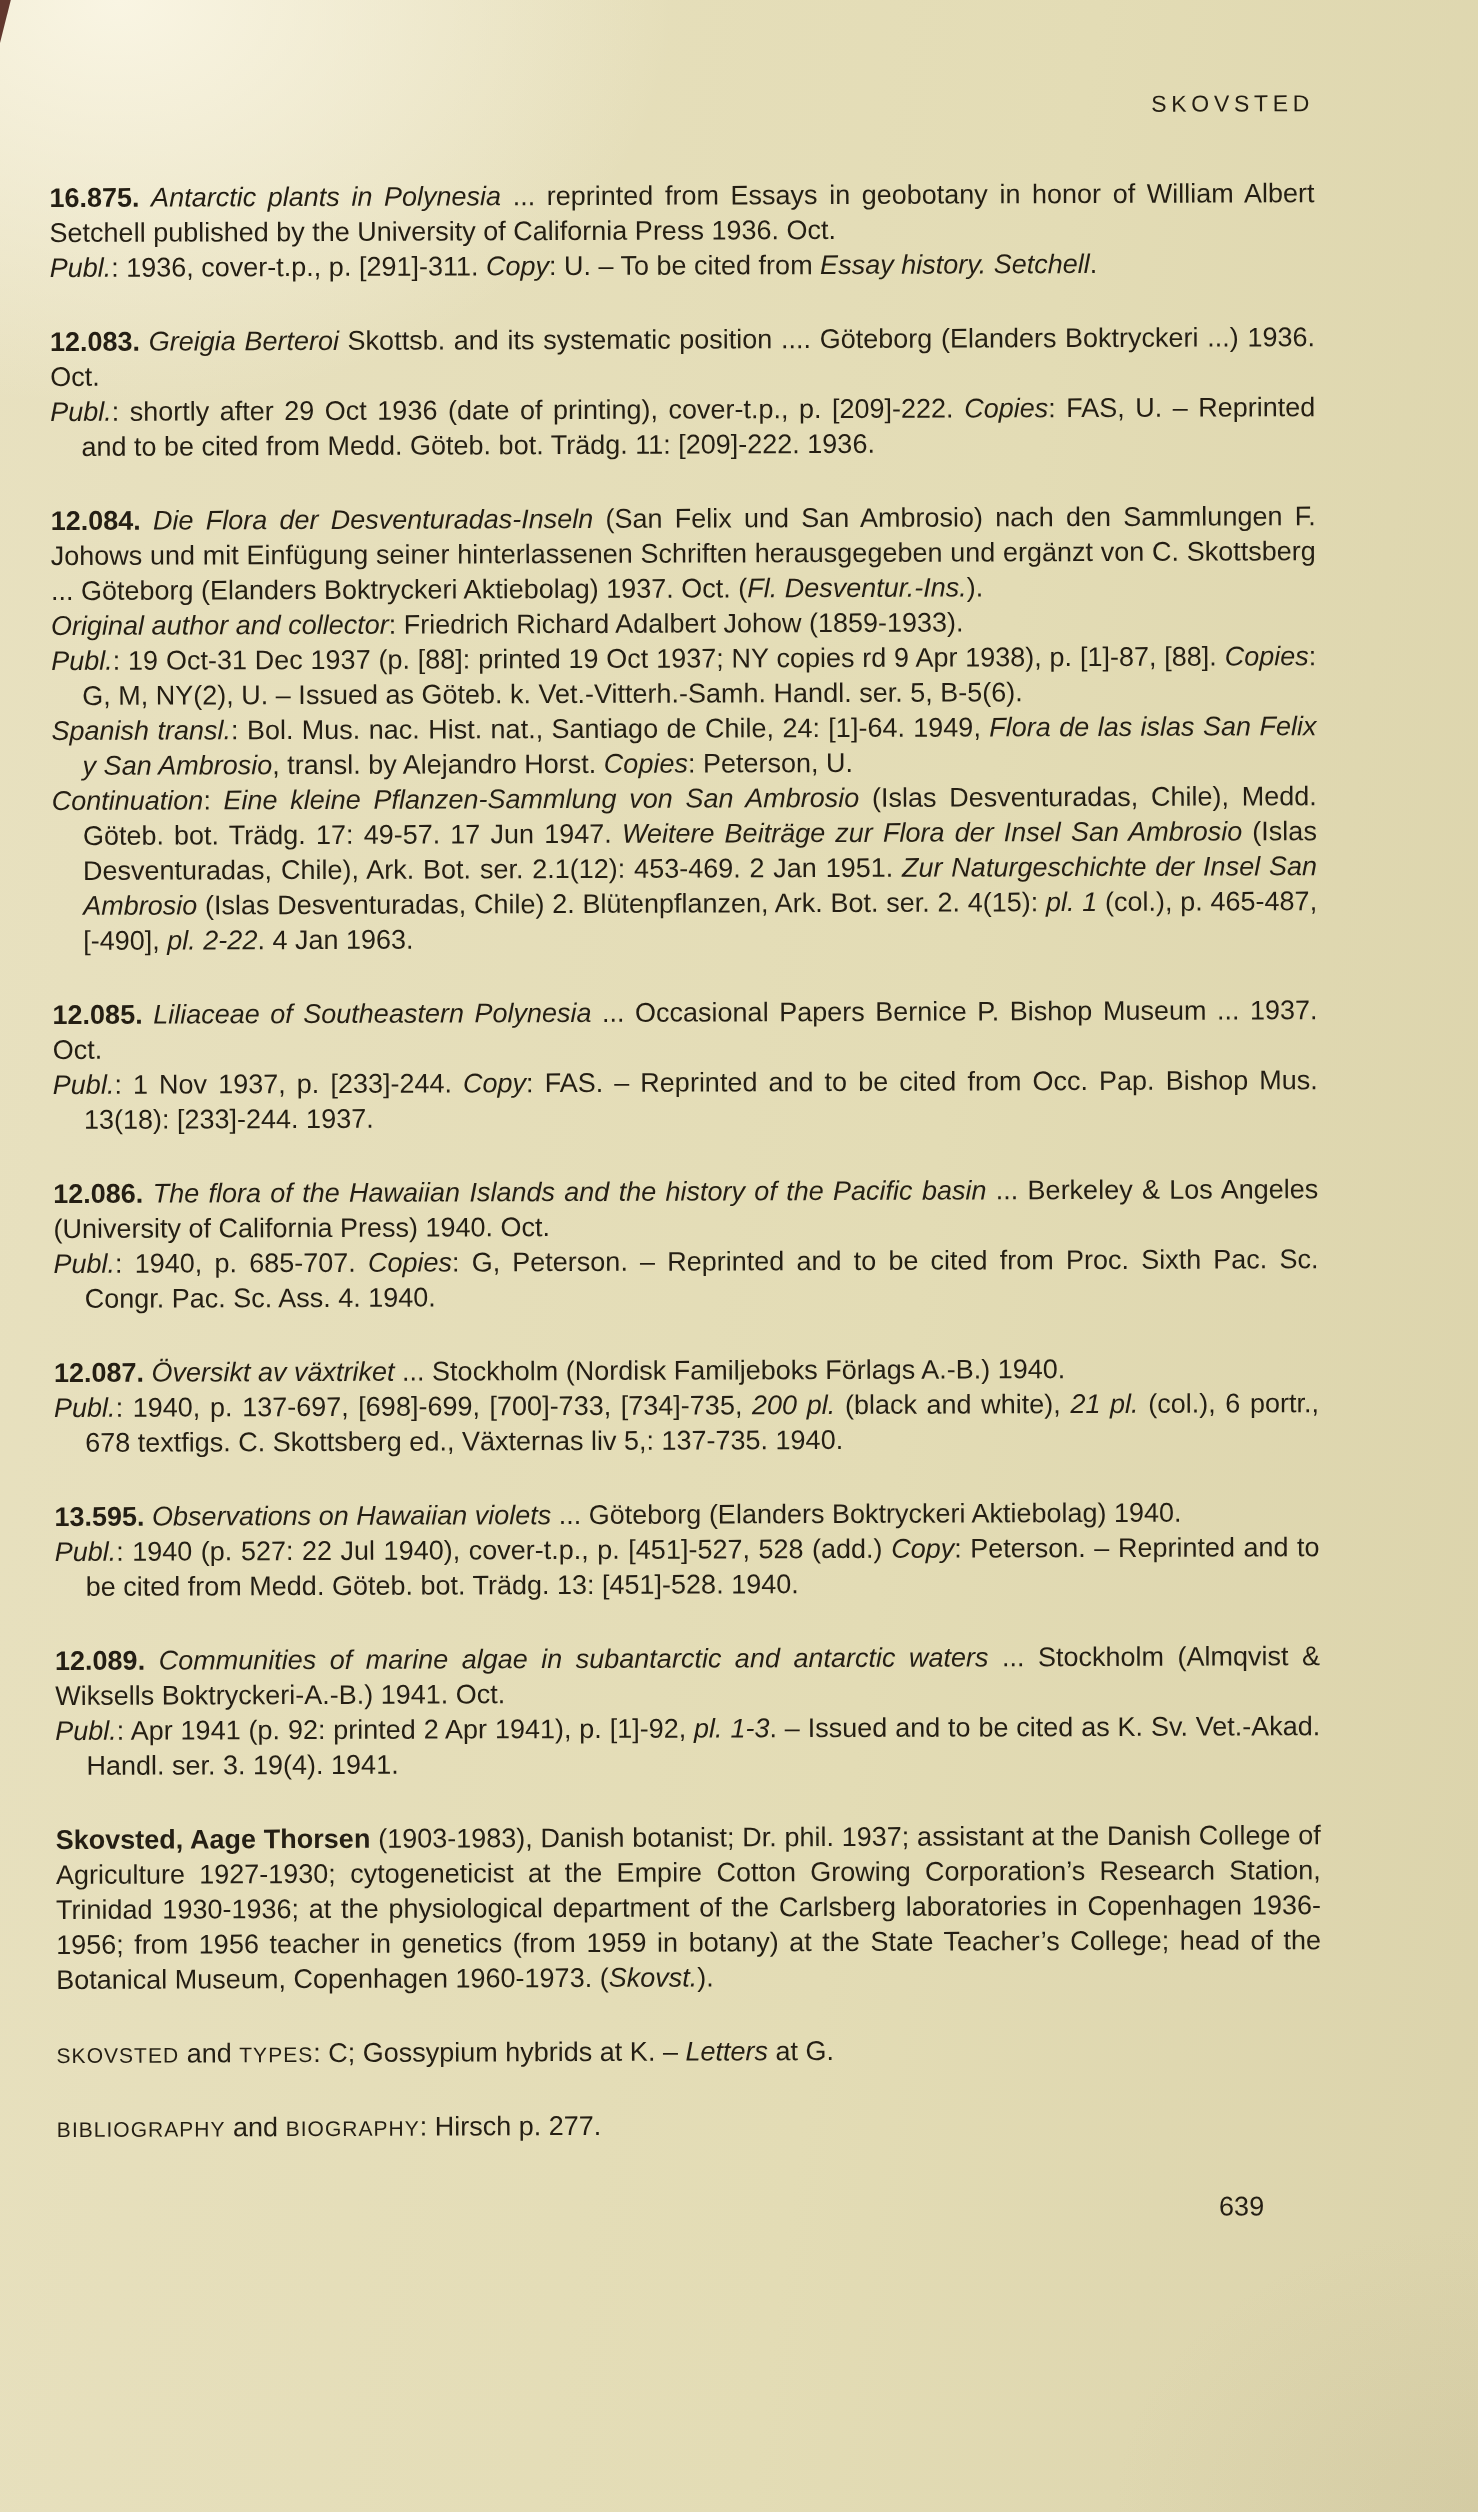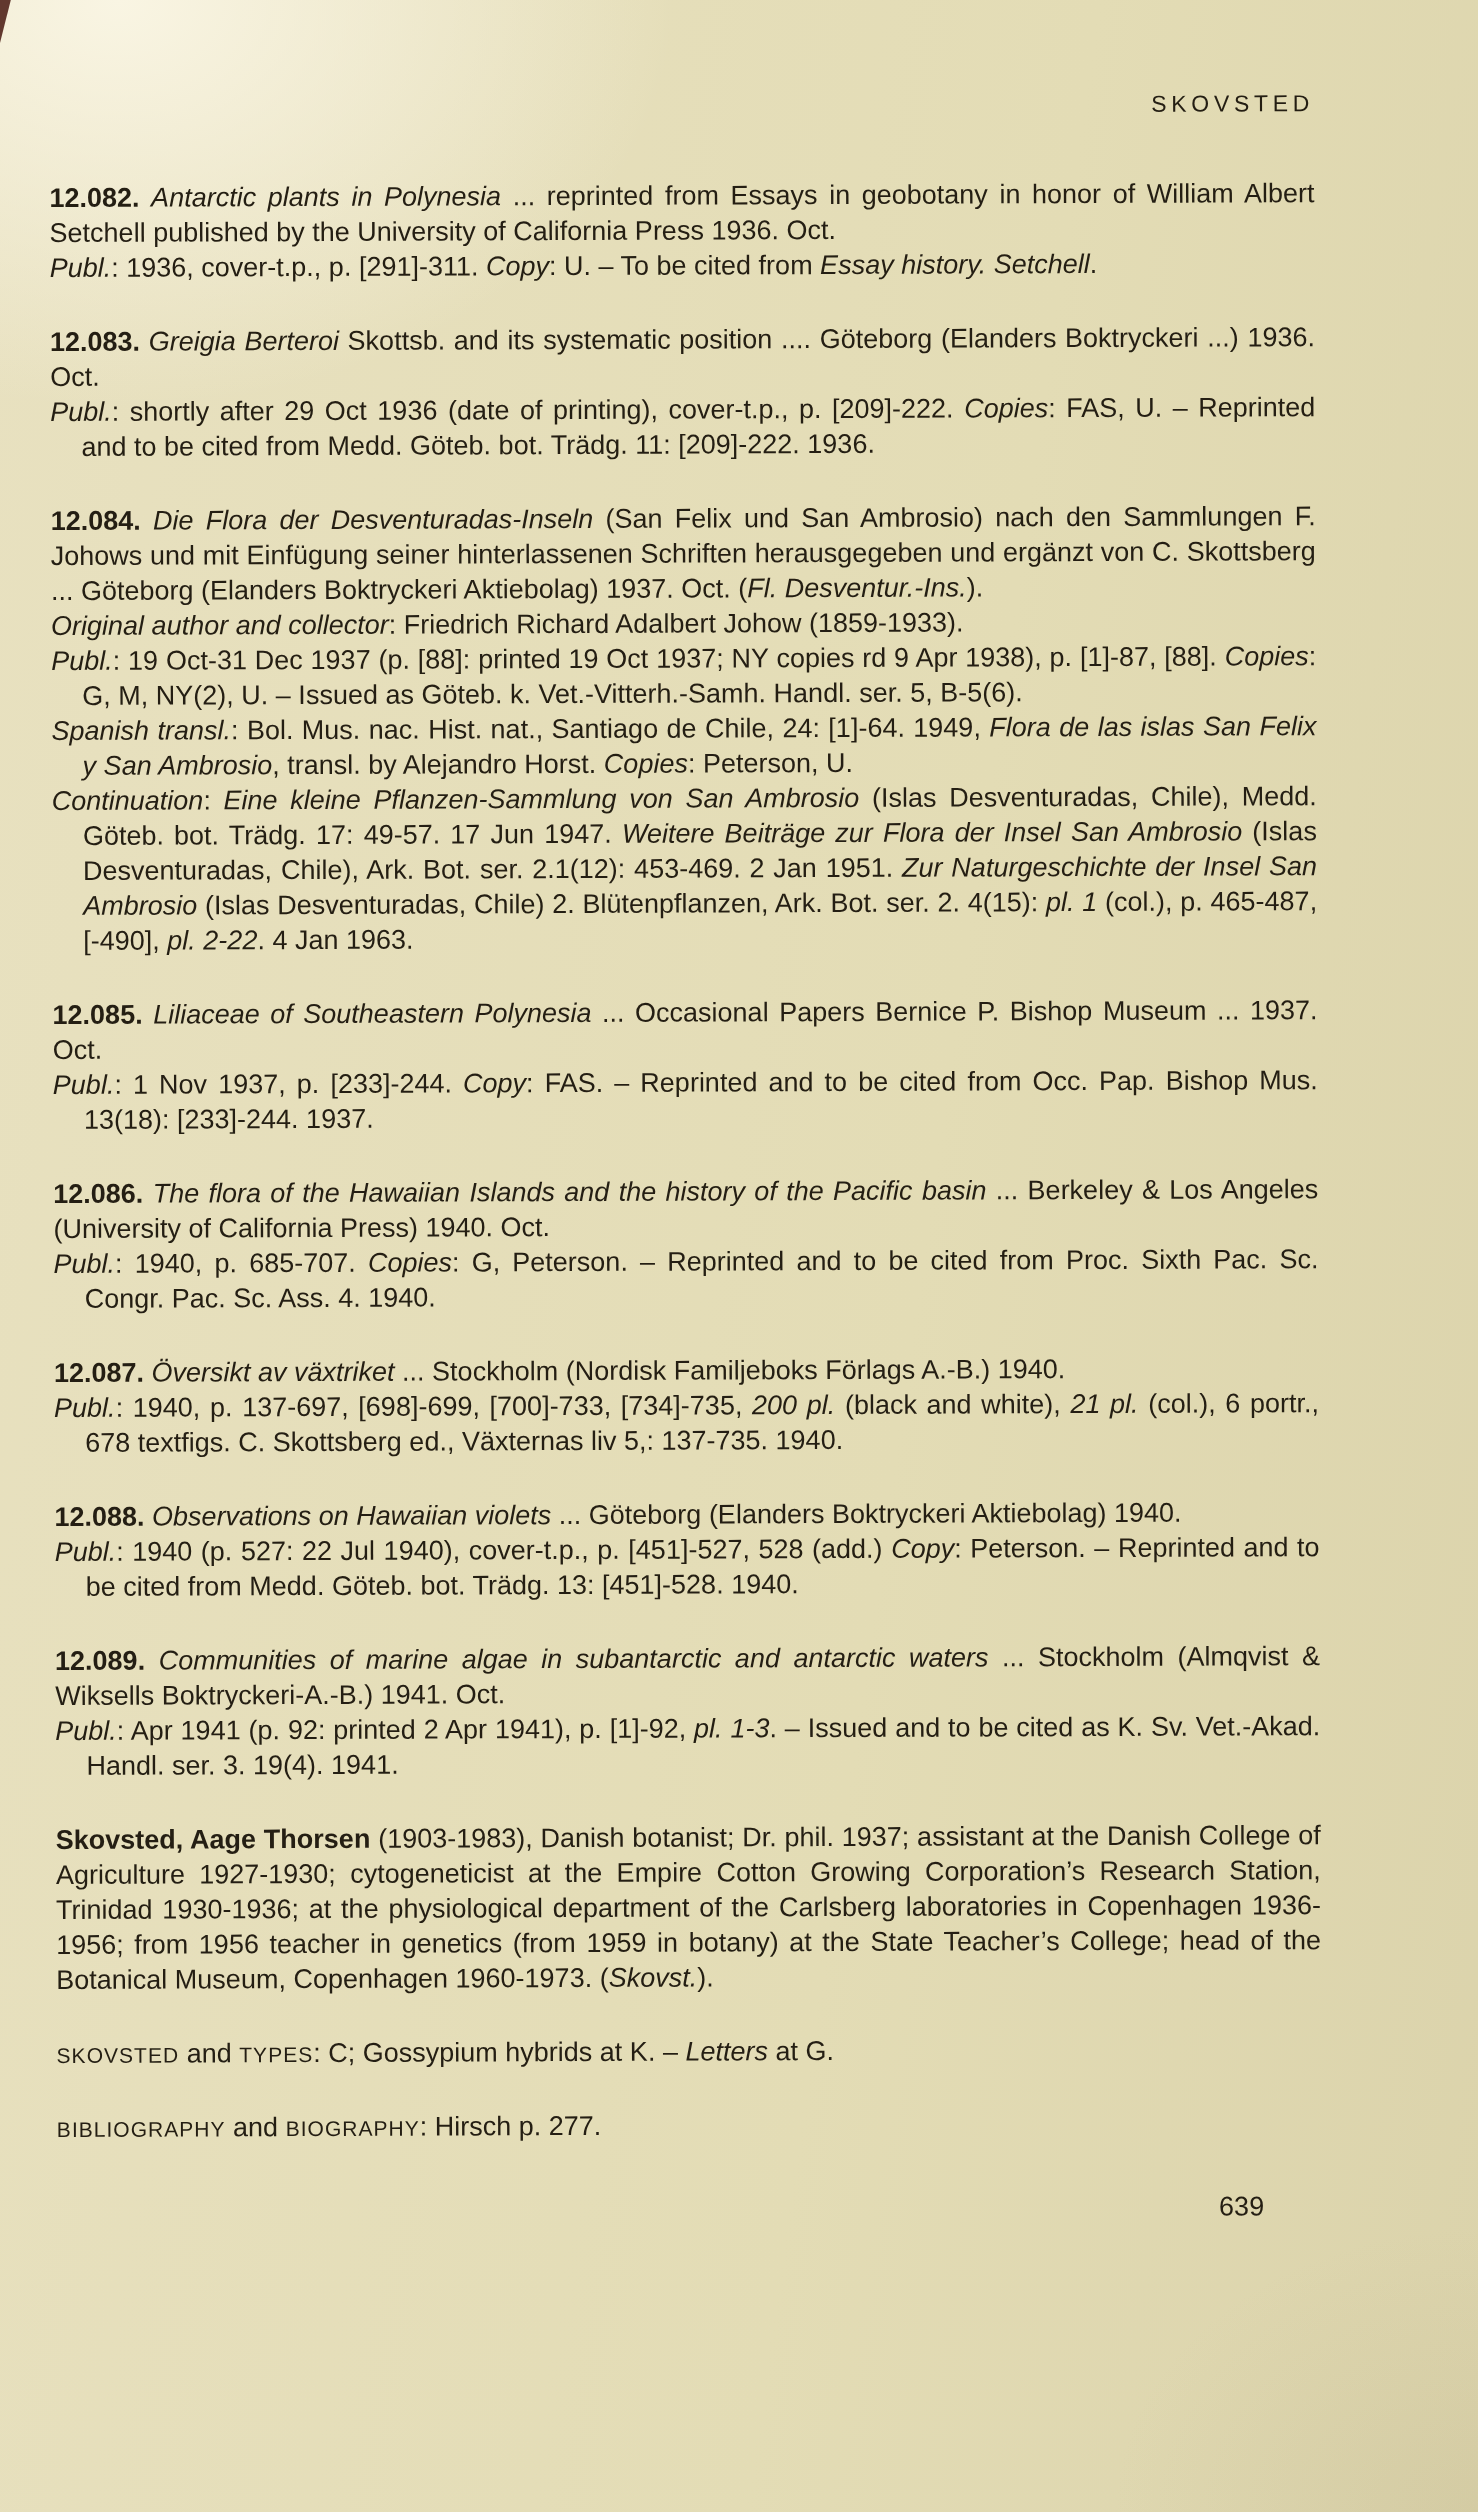--- a/index.html
+++ b/index.html
@@ -60,21 +60,21 @@
 </style>
 </head>
 <body>
 
 <div class="page">
   <div class="corner-artifact"></div>
   <div class="content">
     <div class="running-header">SKOVSTED</div>
     <div>
         <div class="block entry">
-          <p class="para"><span class="b">12.082. </span><span class="i">Antarctic plants in Polynesia</span><span> ... reprinted from Essays in geobotany in honor of William Albert Setchell published by the University of California Press 1936. Oct.</span></p>
+          <p class="para"><span class="b">16.875. </span><span class="i">Antarctic plants in Polynesia</span><span> ... reprinted from Essays in geobotany in honor of William Albert Setchell published by the University of California Press 1936. Oct.</span></p>
           <p class="para hang"><span class="i">Publ.</span><span>: 1936, cover-t.p., p. [291]-311. </span><span class="i">Copy</span><span>: U. – To be cited from </span><span class="i">Essay history. Setchell</span><span>.</span></p>
         </div>
         <div class="block entry">
           <p class="para"><span class="b">12.083. </span><span class="i">Greigia Berteroi</span><span> Skottsb. and its systematic position .... Göteborg (Elanders Boktryckeri ...) 1936. Oct.</span></p>
           <p class="para hang"><span class="i">Publ.</span><span>: shortly after 29 Oct 1936 (date of printing), cover-t.p., p. [209]-222. </span><span class="i">Copies</span><span>: FAS, U. – Reprinted and to be cited from Medd. Göteb. bot. Trädg. 11: [209]-222. 1936.</span></p>
         </div>
         <div class="block entry">
           <p class="para"><span class="b">12.084. </span><span class="i">Die Flora der Desventuradas-Inseln</span><span> (San Felix und San Ambrosio) nach den Sammlungen F. Johows und mit Einfügung seiner hinterlassenen Schriften herausgegeben und ergänzt von C. Skottsberg ... Göteborg (Elanders Boktryckeri Aktiebolag) 1937. Oct. (</span><span class="i">Fl. Desventur.-Ins.</span><span>).</span></p>
           <p class="para hang"><span class="i">Original author and collector</span><span>: Friedrich Richard Adalbert Johow (1859-1933).</span></p>
           <p class="para hang"><span class="i">Publ.</span><span>: 19 Oct-31 Dec 1937 (p. [88]: printed 19 Oct 1937; NY copies rd 9 Apr 1938), p. [1]-87, [88]. </span><span class="i">Copies</span><span>: G, M, NY(2), U. – Issued as Göteb. k. Vet.-Vitterh.-Samh. Handl. ser. 5, B-5(6).</span></p>
@@ -87,21 +87,21 @@
         </div>
         <div class="block entry">
           <p class="para"><span class="b">12.086. </span><span class="i">The flora of the Hawaiian Islands and the history of the Pacific basin</span><span> ... Berkeley &amp; Los Angeles (University of California Press) 1940. Oct.</span></p>
           <p class="para hang"><span class="i">Publ.</span><span>: 1940, p. 685-707. </span><span class="i">Copies</span><span>: G, Peterson. – Reprinted and to be cited from Proc. Sixth Pac. Sc. Congr. Pac. Sc. Ass. 4. 1940.</span></p>
         </div>
         <div class="block entry">
           <p class="para"><span class="b">12.087. </span><span class="i">Översikt av växtriket</span><span> ... Stockholm (Nordisk Familjeboks Förlags A.-B.) 1940.</span></p>
           <p class="para hang"><span class="i">Publ.</span><span>: 1940, p. 137-697, [698]-699, [700]-733, [734]-735, </span><span class="i">200 pl.</span><span> (black and white), </span><span class="i">21 pl.</span><span> (col.), 6 portr., 678 textfigs. C. Skottsberg ed., Växternas liv 5,: 137-735. 1940.</span></p>
         </div>
         <div class="block entry">
-          <p class="para"><span class="b">12.088. </span><span class="i">Observations on Hawaiian violets</span><span> ... Göteborg (Elanders Boktryckeri Aktiebolag) 1940.</span></p>
+          <p class="para"><span class="b">13.595. </span><span class="i">Observations on Hawaiian violets</span><span> ... Göteborg (Elanders Boktryckeri Aktiebolag) 1940.</span></p>
           <p class="para hang"><span class="i">Publ.</span><span>: 1940 (p. 527: 22 Jul 1940), cover-t.p., p. [451]-527, 528 (add.) </span><span class="i">Copy</span><span>: Peterson. – Reprinted and to be cited from Medd. Göteb. bot. Trädg. 13: [451]-528. 1940.</span></p>
         </div>
         <div class="block entry">
           <p class="para"><span class="b">12.089. </span><span class="i">Communities of marine algae in subantarctic and antarctic waters</span><span> ... Stockholm (Almqvist &amp; Wiksells Boktryckeri-A.-B.) 1941. Oct.</span></p>
           <p class="para hang"><span class="i">Publ.</span><span>: Apr 1941 (p. 92: printed 2 Apr 1941), p. [1]-92, </span><span class="i">pl. 1-3</span><span>. – Issued and to be cited as K. Sv. Vet.-Akad. Handl. ser. 3. 19(4). 1941.</span></p>
         </div>
         <div class="block bio">
           <p class="para"><span class="b">Skovsted, Aage Thorsen</span><span> (1903-1983), Danish botanist; Dr. phil. 1937; assistant at the Danish College of Agriculture 1927-1930; cytogeneticist at the Empire Cotton Growing Corporation’s Research Station, Trinidad 1930-1936; at the physiological department of the Carlsberg laboratories in Copenhagen 1936-1956; from 1956 teacher in genetics (from 1959 in botany) at the State Teacher’s College; head of the Botanical Museum, Copenhagen 1960-1973. (</span><span class="i">Skovst.</span><span>).</span></p>
         </div>
         <div class="block note">

